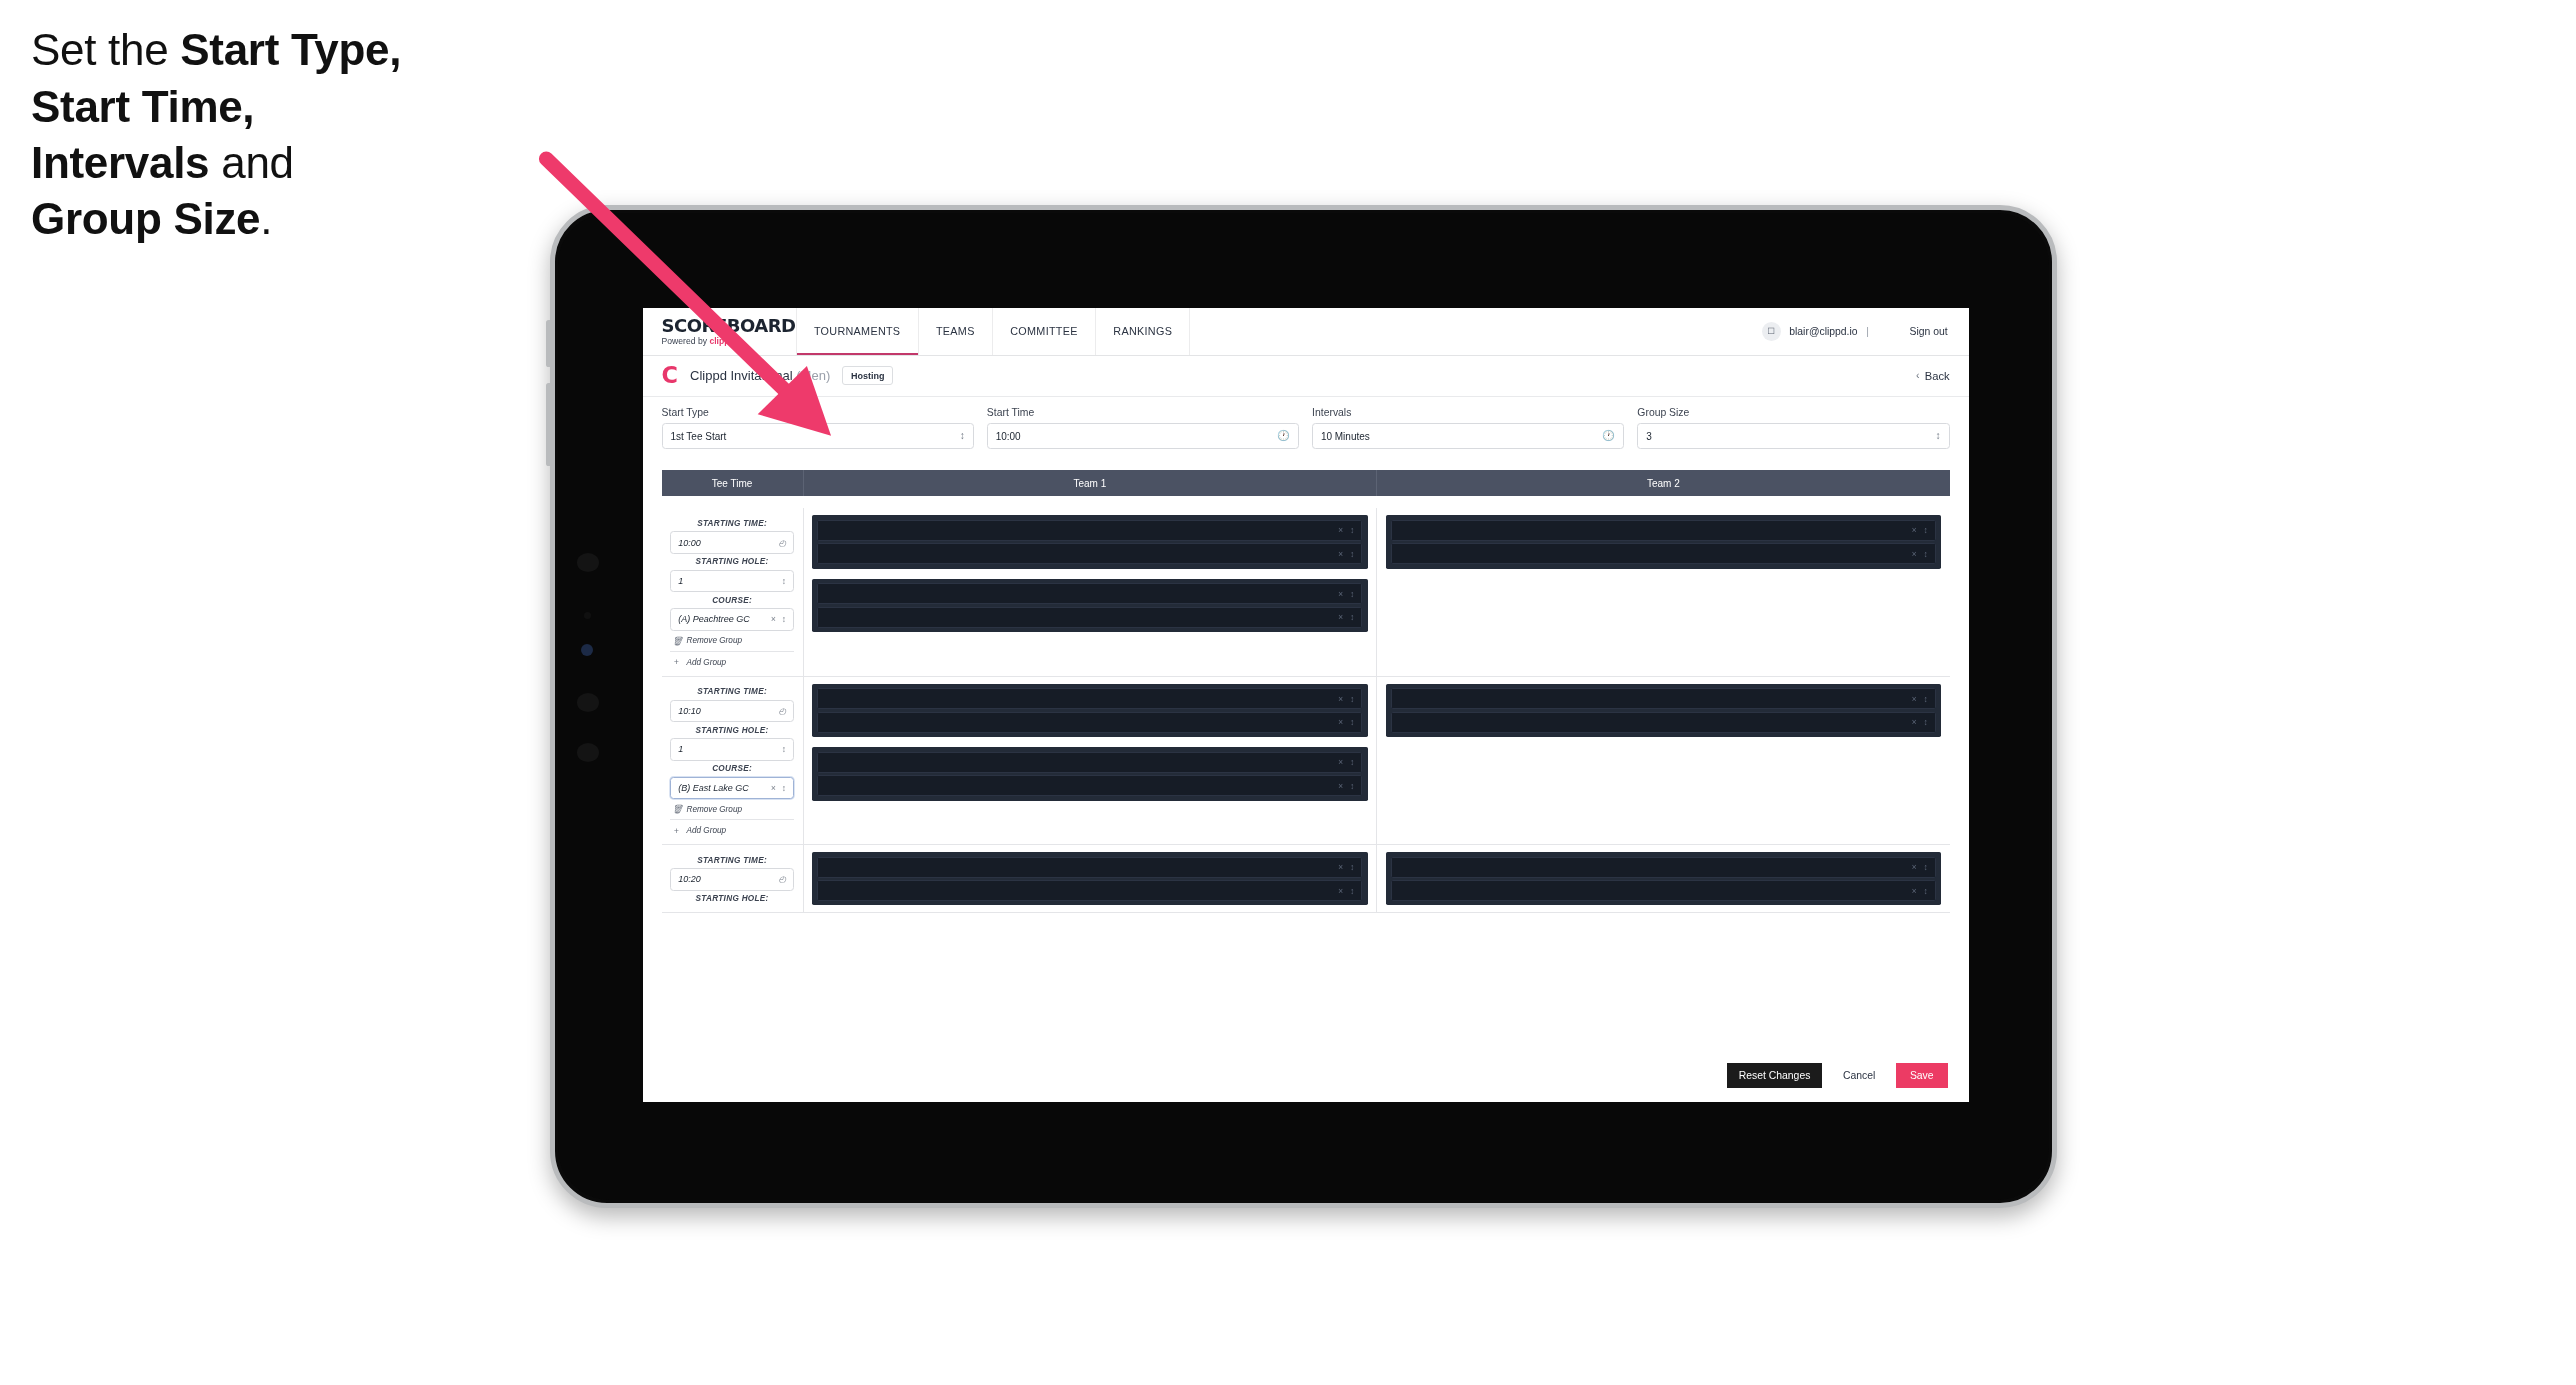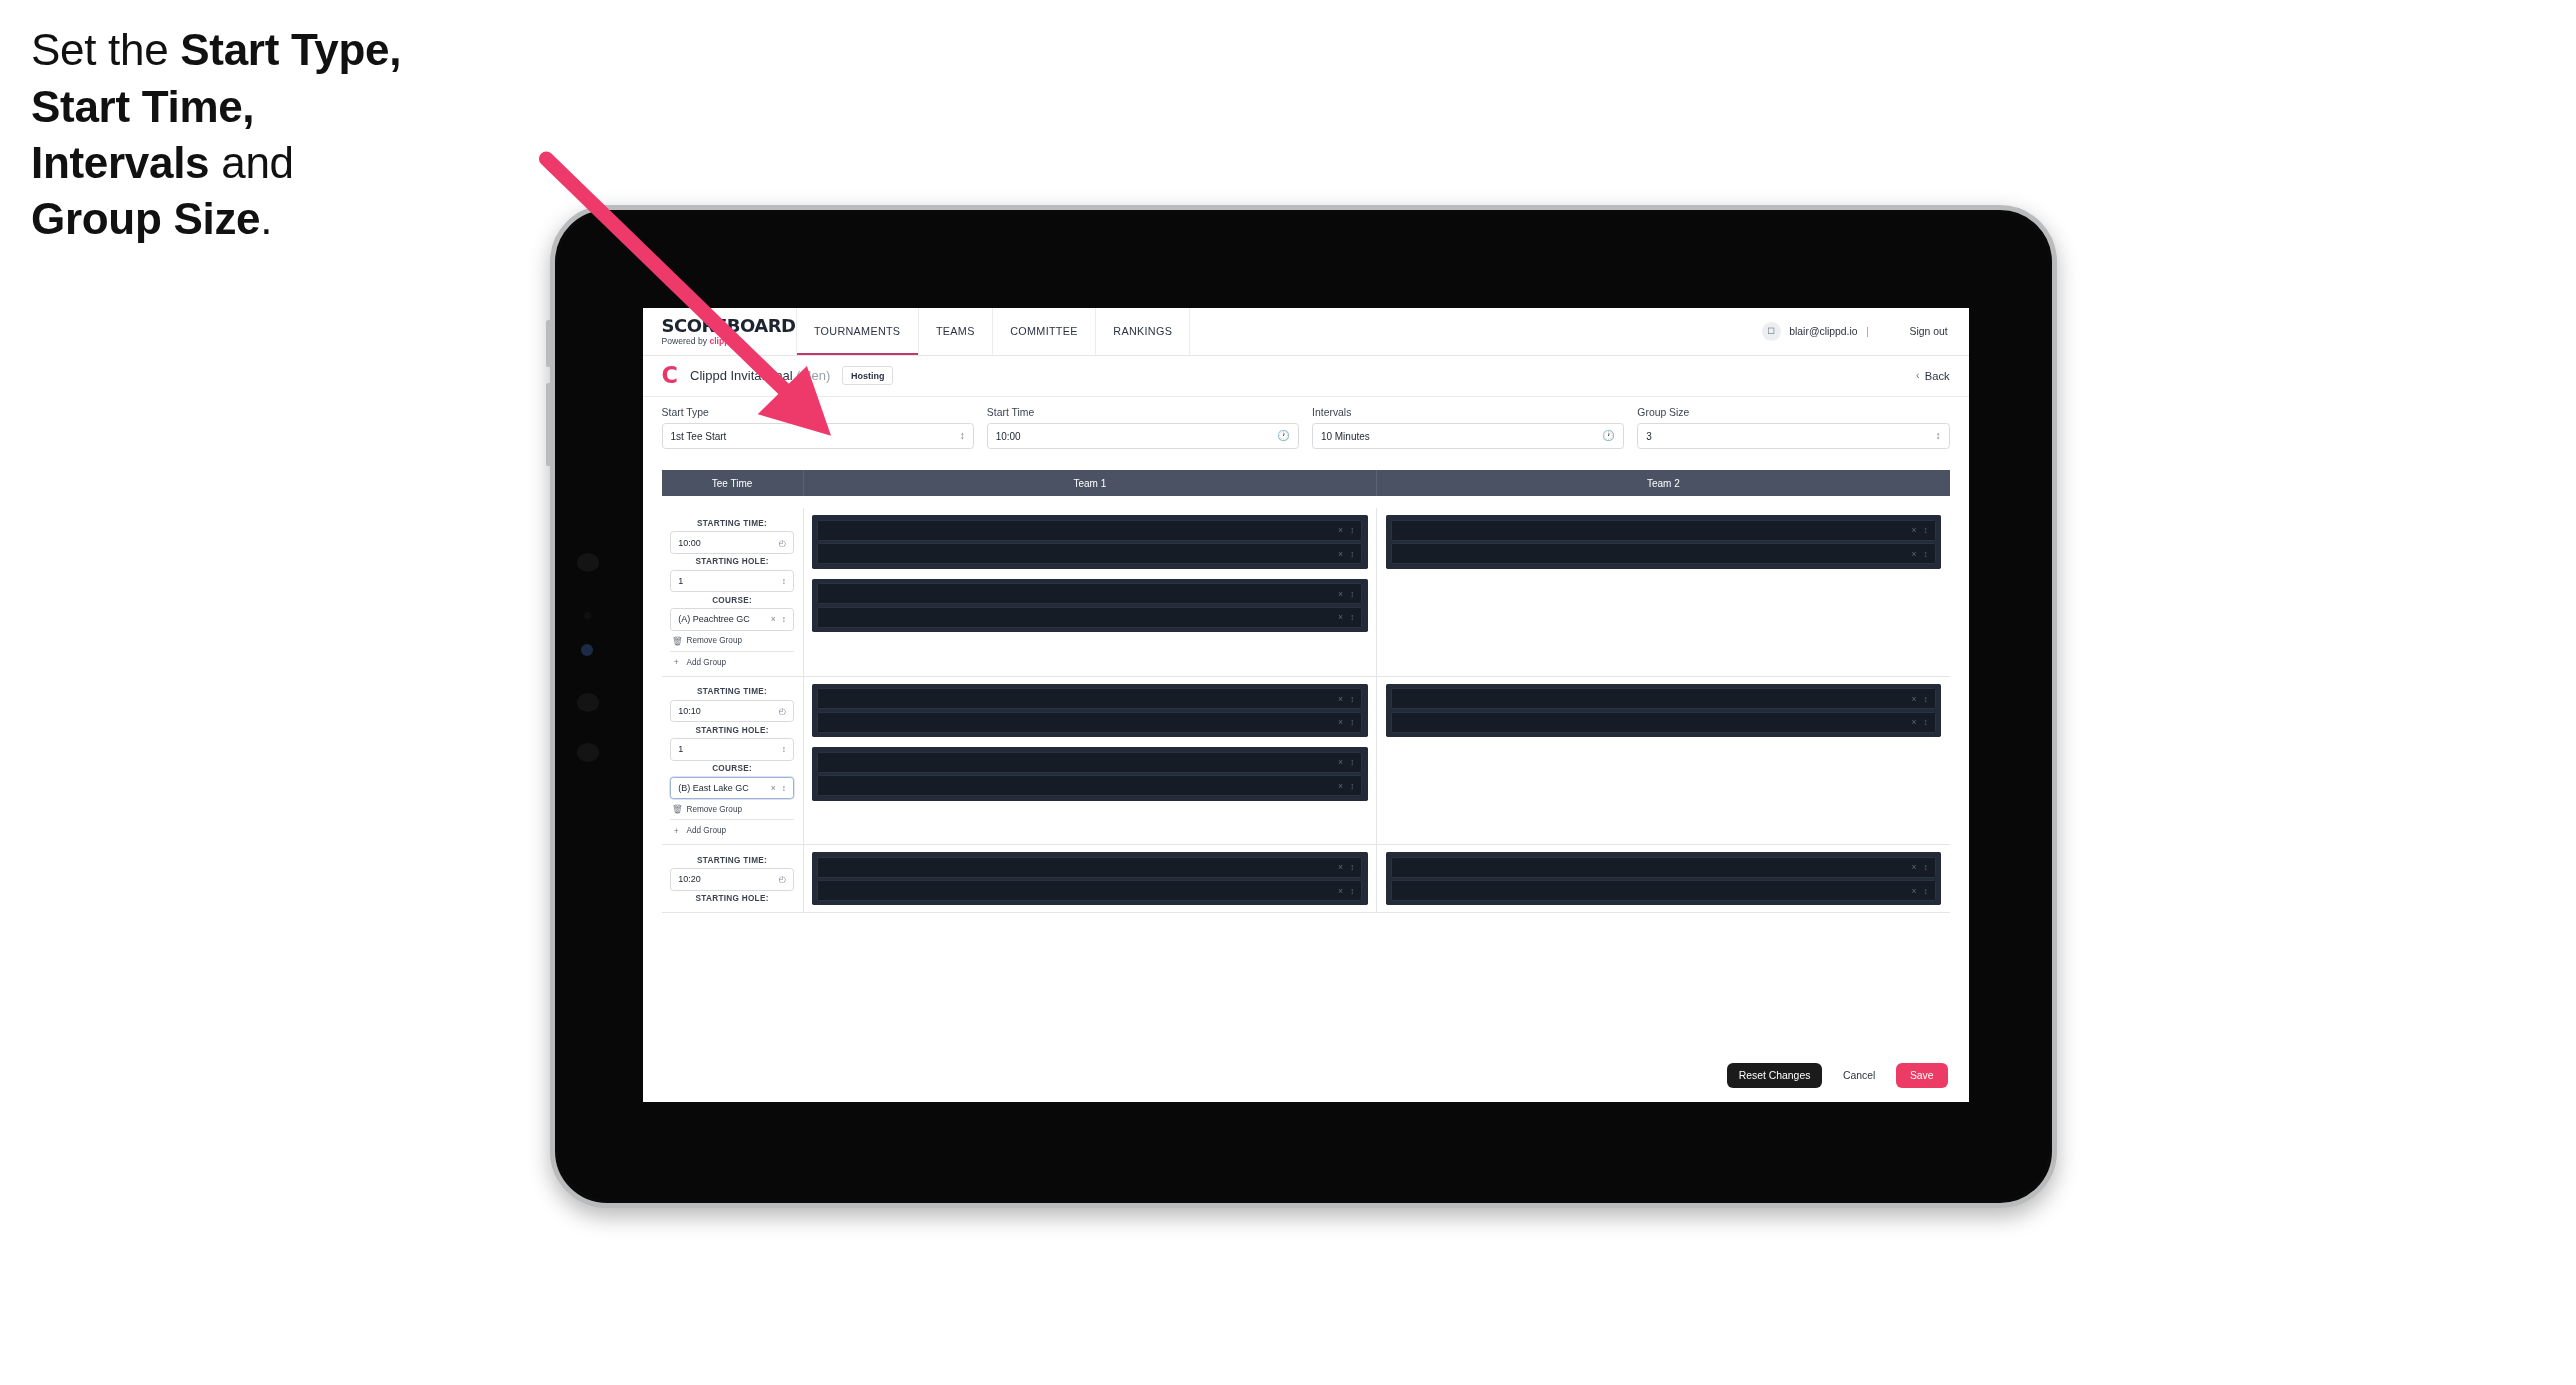--- a/index.html
+++ b/index.html
@@ -167,21 +167,21 @@
   .th {
     font-size: 10px; text-align: center; padding: 7.8px 0;
     border-right: 0.9px solid #5c6374;
   }
   .th.tee  { width: 142px; flex: 0 0 142px; }
   .th.team { flex: 1 1 0; }
   .th:last-child { border-right: none; }
 
   
   .tbl-body { flex: 1 1 auto; margin: 0 19px; overflow: hidden; position: relative; }
-  .trow { display: flex; border-bottom: 0.9px solid #e4e5e8; }
+  .trow { display: flex; border-bottom: 0.9px solid #e4e5e8; font-style: italic; }
   .cell-tee {
     width: 142px; flex: 0 0 142px;
     border-right: 0.9px solid #e4e5e8;
     padding: 7px 8.6px 3.5px 8.6px;
     background: #fff;
   }
   .cell-team {
     flex: 1 1 0; border-right: 0.9px solid #e4e5e8;
     padding: 7px 8.6px; background: #fff;
   }
@@ -219,21 +219,21 @@
   .redact-row:last-child { margin-bottom: 0; }
   .redact-ic { margin-left: auto; display:flex; gap: 7px; font-size: 8.6px; color: #5c6678; }
 
   
   .app-footer {
     flex: 0 0 auto; height: 54px; background: #fff;
     display: flex; align-items: center; justify-content: flex-end;
     gap: 12px; padding: 0 21px; border-top: 0.9px solid transparent;
   }
   .btn {
-    font-size: 10.4px; border-radius: 6px; cursor: pointer;
+    font-size: 10.4px; border-radius: 0; cursor: pointer;
     display: flex; align-items: center; justify-content: center;
   }
   .btn-reset { background: #1b1b1b; color: #fff; padding: 7px 12px; }
   .btn-cancel { background: transparent; color: #2b3342; padding: 7px 8.6px; }
   .btn-save { background: #ec3b64; color: #fff; padding: 7px 14px; }
 </style>
 </head>
 <body>
 
 <div id="stage">

